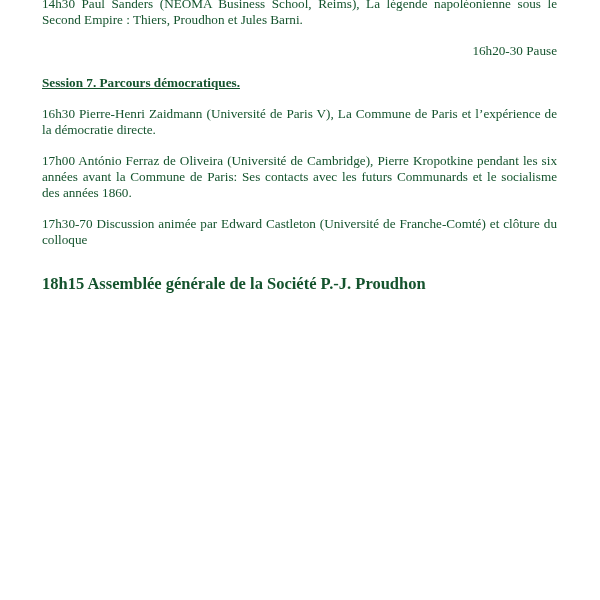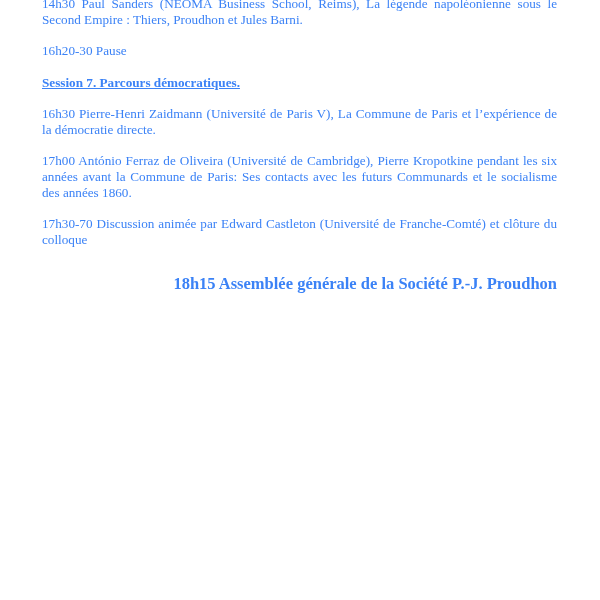--- a/index.html
+++ b/index.html
@@ -7,47 +7,47 @@
     padding: 0;
     background: #ffffff;
   }
   .page {
     position: relative;
     width: 600px;
     height: 600px;
     background: #ffffff;
     overflow: hidden;
     font-family: "Liberation Serif", "DejaVu Serif", serif;
-    color: #3b82f6;
+    color: #14532d;
   }
   .content {
     position: absolute;
     left: 42px;
     top: -4px;
     width: 515px;
     font-size: 13.2px;
     line-height: 16px;
   }
   .content p {
     margin: 0 0 15px 0;
   }
   p.body {
     text-align: justify;
   }
   p.pause {
-    text-align: left;
+    text-align: right;
   }
   p.session {
     font-weight: bold;
     margin-top: 16px;
     text-decoration: underline;
   }
   p.big-heading {
     margin-top: 26px;
-    text-align: right;
+    text-align: left;
     font-weight: bold;
     font-size: 16.5px;
     line-height: 20px;
   }
 </style>
 </head>
 <body>
 
 <div class="page">
   <div class="content">

